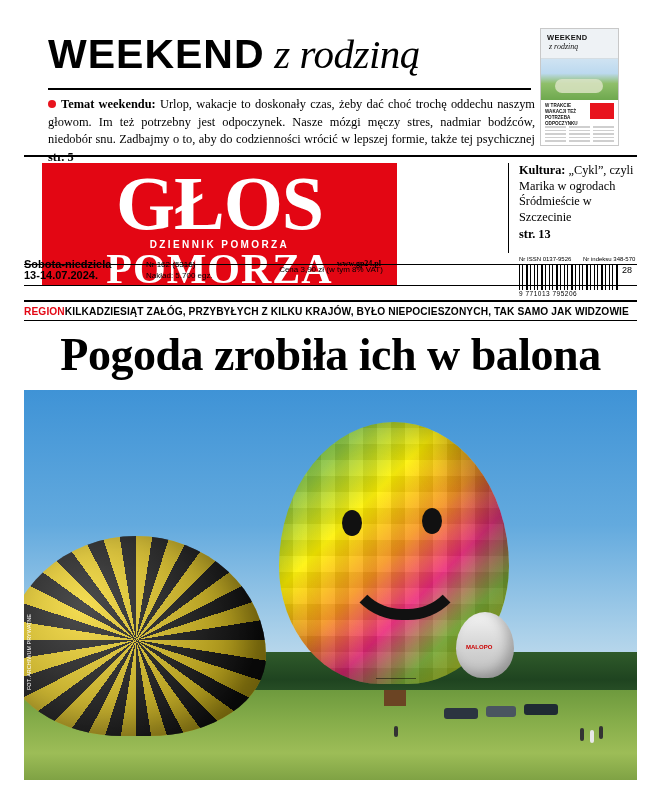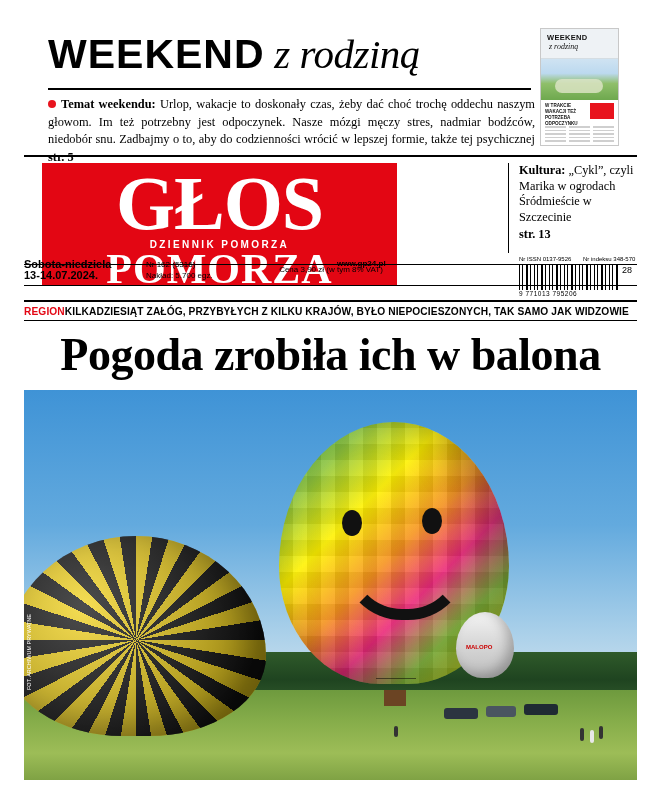--- a/index.html
+++ b/index.html
@@ -47,21 +47,21 @@
   .teaser .str{font-weight:bold;display:block;margin-top:2px;}
   .vdiv{position:absolute;left:508px;top:8px;width:1px;height:90px;background:#000;}
 
   
   .mast-line{position:absolute;left:24px;top:109px;width:613px;height:1px;background:#000;}
   .mast-line2{position:absolute;left:24px;top:130px;width:613px;height:1px;background:#000;}
 
   .dateblk{position:absolute;left:24px;top:104px;width:110px;font-family:"Liberation Sans",sans-serif;font-size:11px;line-height:11px;font-weight:bold;}
   .numblk{position:absolute;left:146px;top:104px;width:120px;font-family:"Liberation Sans",sans-serif;font-size:8px;line-height:11px;}
   .priceblk{position:absolute;left:266px;top:110px;width:130px;font-family:"Liberation Sans",sans-serif;font-size:8px;text-align:center;}
-  .wwwblk{position:absolute;left:337px;top:104px;width:120px;font-family:Liberation Sans, sans-serif;font-size:8px;font-weight:bold;}
+  .wwwblk{position:absolute;left:337px;top:104px;width:120px;font-family:Liberation Serif, serif;font-size:8px;font-weight:bold;}
 
   
   .euro{position:absolute;left:404px;top:103px;width:105px;height:34px;}
   .euro .etxt{position:absolute;left:0;top:2px;font-family:"Liberation Sans",sans-serif;font-size:22px;font-weight:bold;color:#1b3a8a;letter-spacing:-1px;}
   .euro .ball{position:absolute;left:52px;top:2px;width:26px;height:26px;border-radius:50%;background:#f29100;}
   .euro .ball span{position:absolute;left:0;top:0;width:26px;height:26px;line-height:26px;text-align:center;color:#fff;font-family:"Liberation Sans",sans-serif;font-weight:bold;font-size:14px;}
   .euro .sub{position:absolute;left:4px;top:26px;font-family:"Liberation Sans",sans-serif;font-size:6.5px;color:#1b3a8a;font-weight:bold;}
 
   .issn{position:absolute;left:519px;top:101px;font-family:"Liberation Sans",sans-serif;font-size:6px;color:#000;}
   .indeks{position:absolute;left:583px;top:101px;font-family:"Liberation Sans",sans-serif;font-size:6px;color:#000;}

